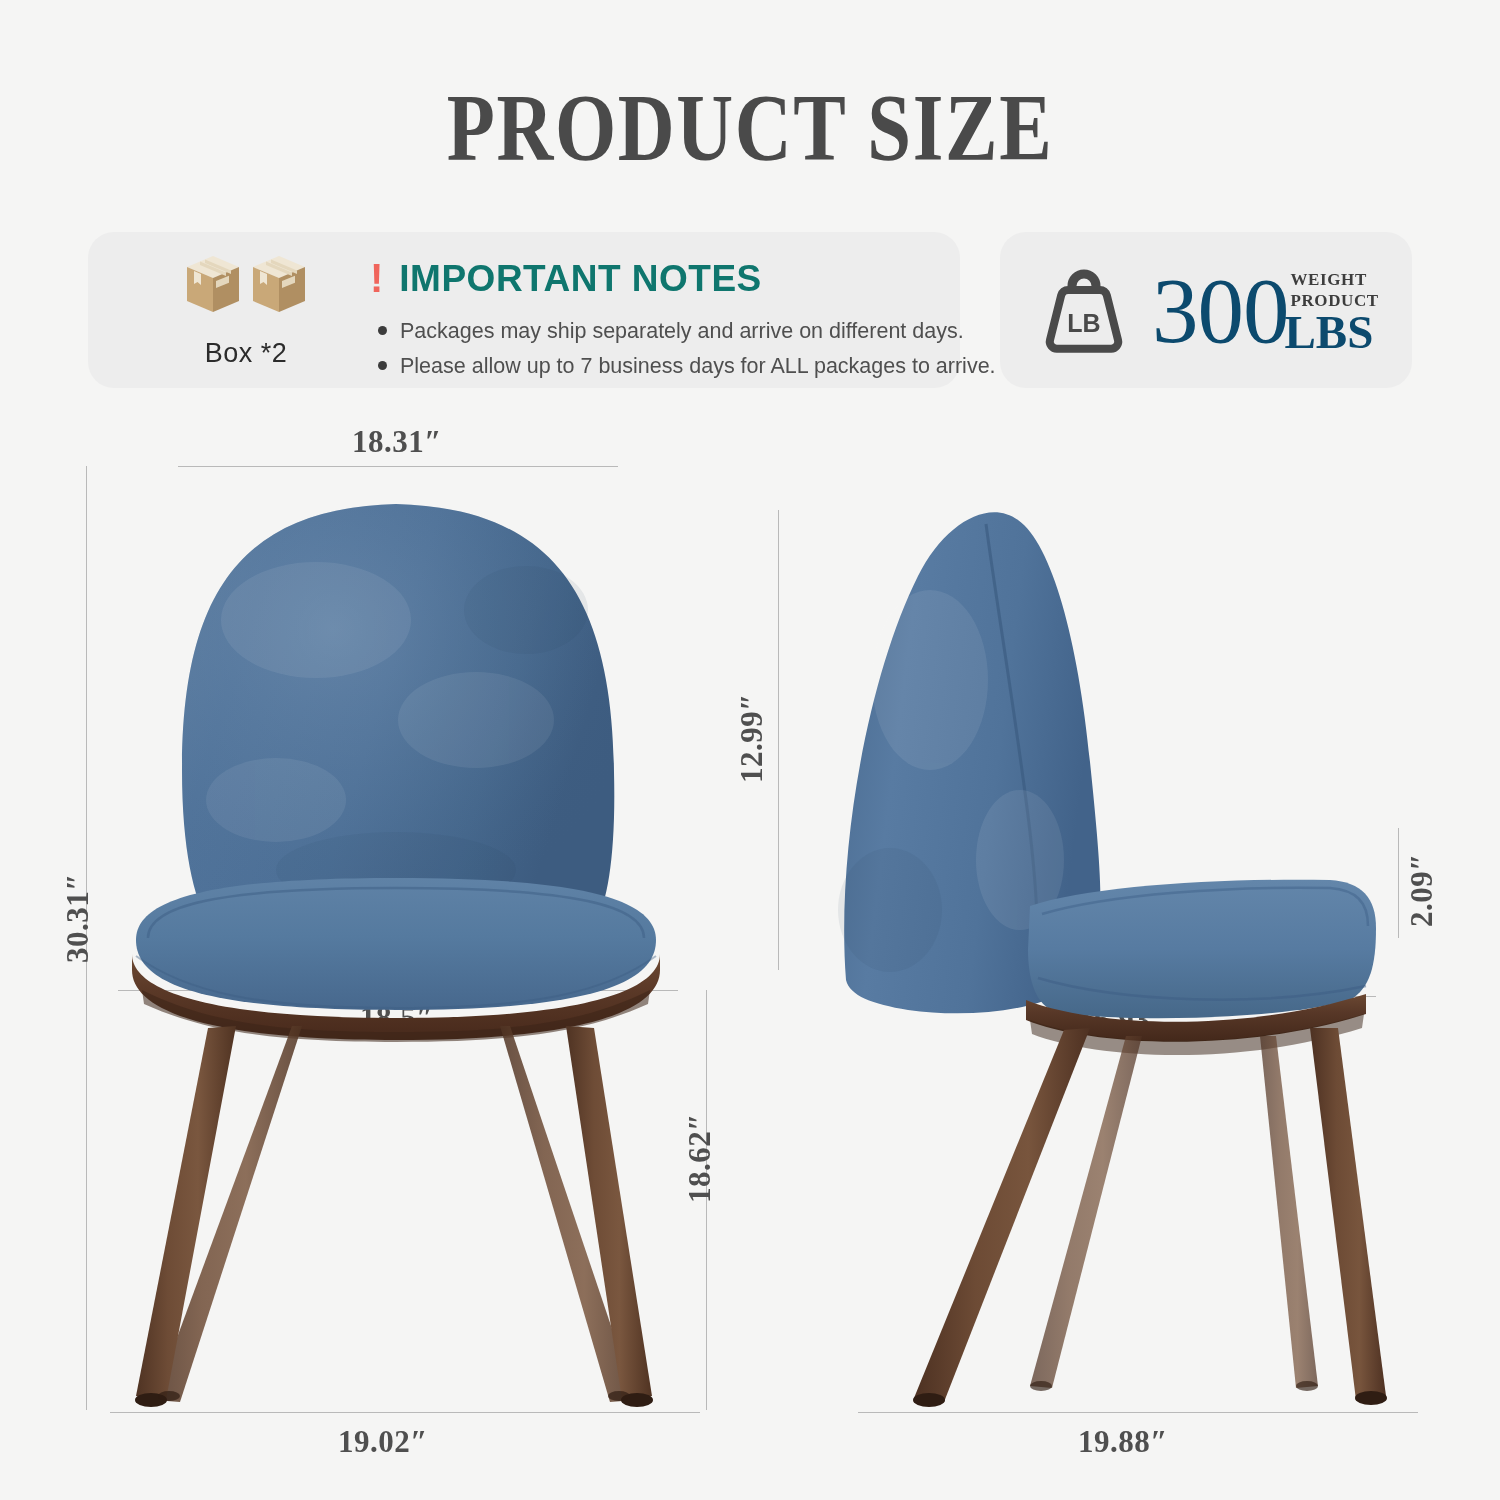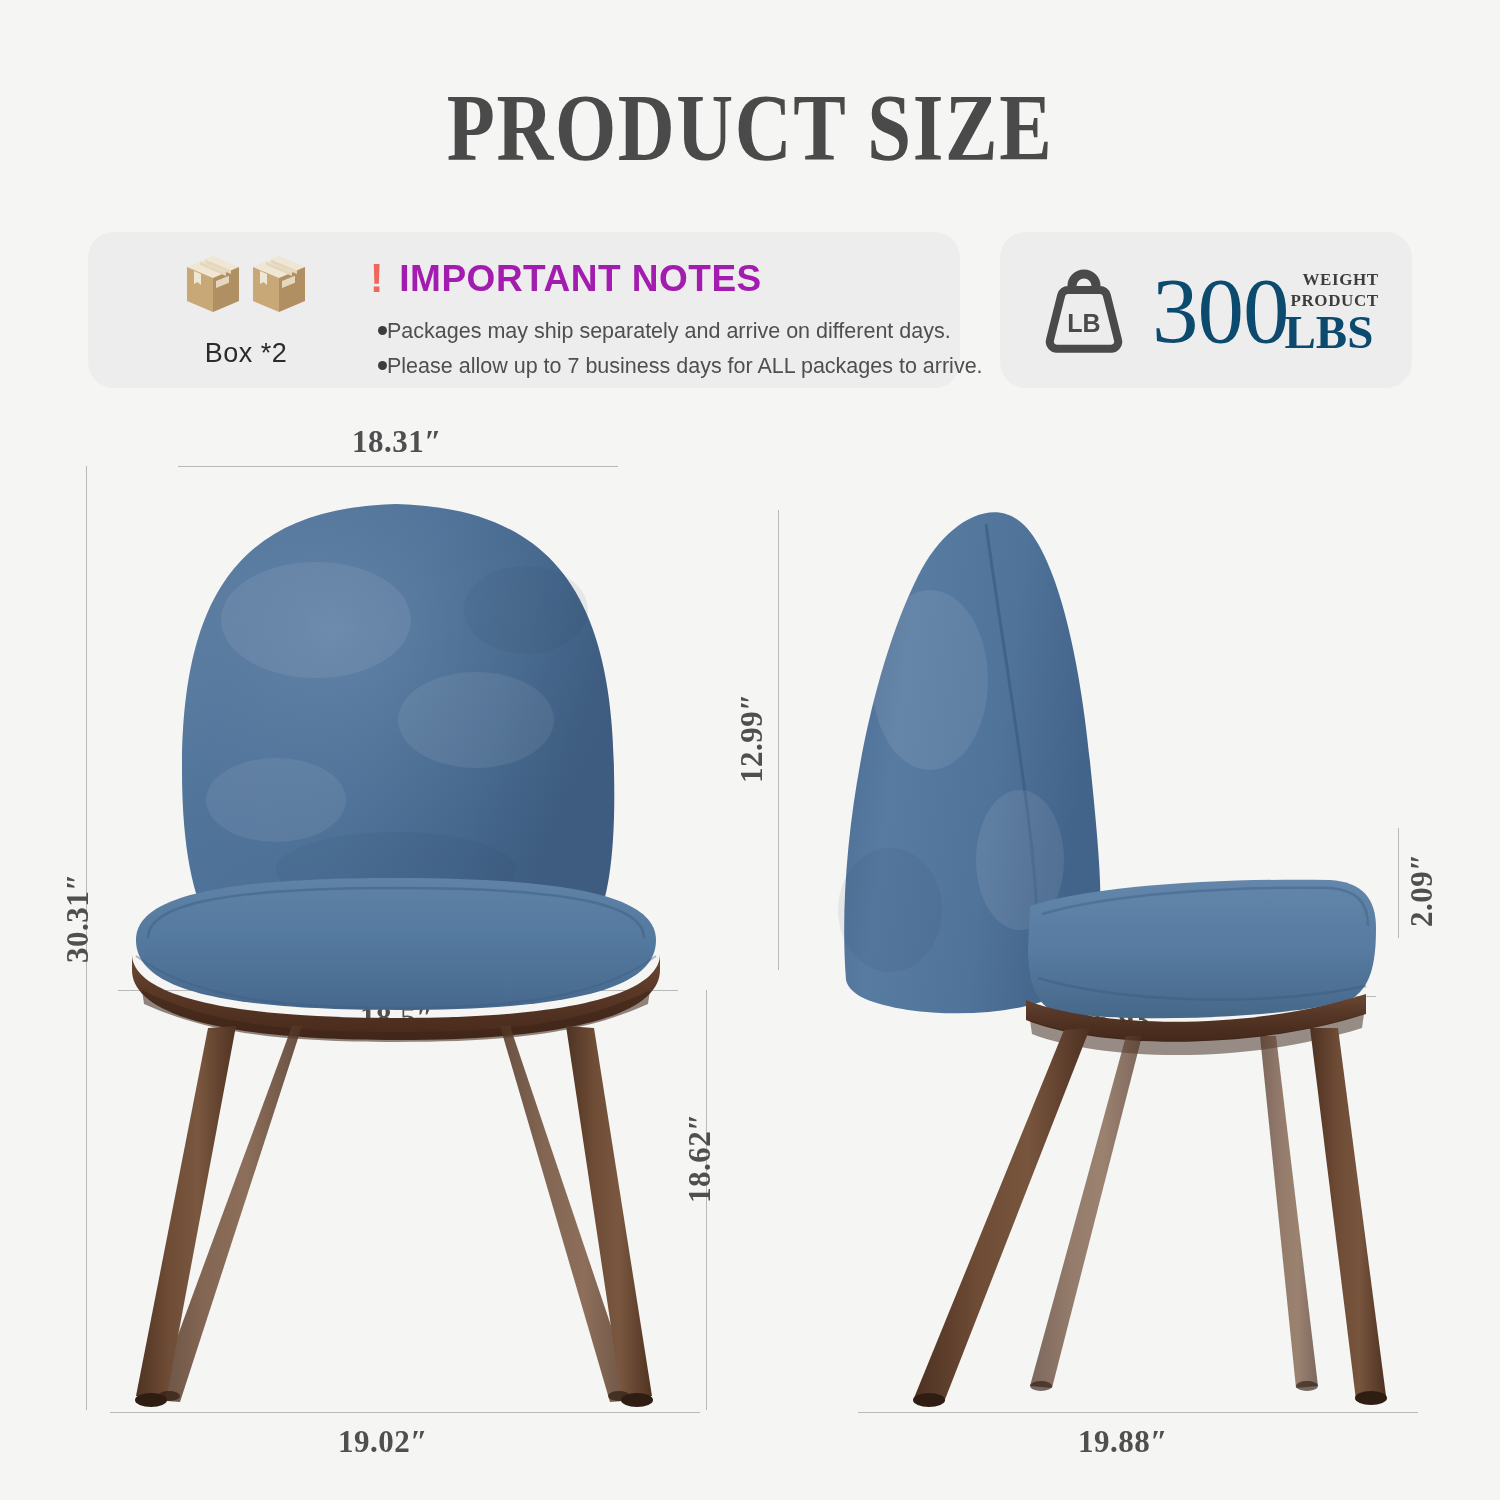--- a/index.html
+++ b/index.html
@@ -92,32 +92,33 @@
   .bang {
     font-size: 40px;
     font-weight: 700;
     line-height: 1;
     font-family: "Liberation Sans", sans-serif;
   }
   .notes-title {
     font-size: 37px;
     font-weight: 700;
     letter-spacing: 0.5px;
-    color: #a21caf;
+    color: #0f766e;
     line-height: 1;
     white-space: nowrap;
   }
   .notes-list {
     margin: 16px 0 0 8px;
     padding: 0;
     list-style: none;
   }
   .notes-list li {
     display: flex;
     align-items: flex-start;
+    gap: 13px;
     font-size: 21.5px;
     color: #4f4f4f;
     line-height: 1.62;
     white-space: nowrap;
   }
   .dot {
     width: 9px;
     height: 9px;
     border-radius: 50%;
     background: #3c3c3c;
@@ -149,21 +150,21 @@
     margin-left: 2px;
     margin-top: 6px;
   }
   .weight-cap {
     font-family: "Liberation Serif", serif;
     font-size: 17px;
     font-weight: 700;
     color: #3d3d3d;
     line-height: 1.18;
     letter-spacing: 0.6px;
-    text-align: right;
+    text-align: left;
     width: 100%;
   }
   .weight-lbs {
     font-family: "Liberation Serif", serif;
     font-size: 47px;
     font-weight: 700;
     color: #0c4a6e;
     line-height: 1;
     margin-top: -2px;
     margin-left: -6px;

